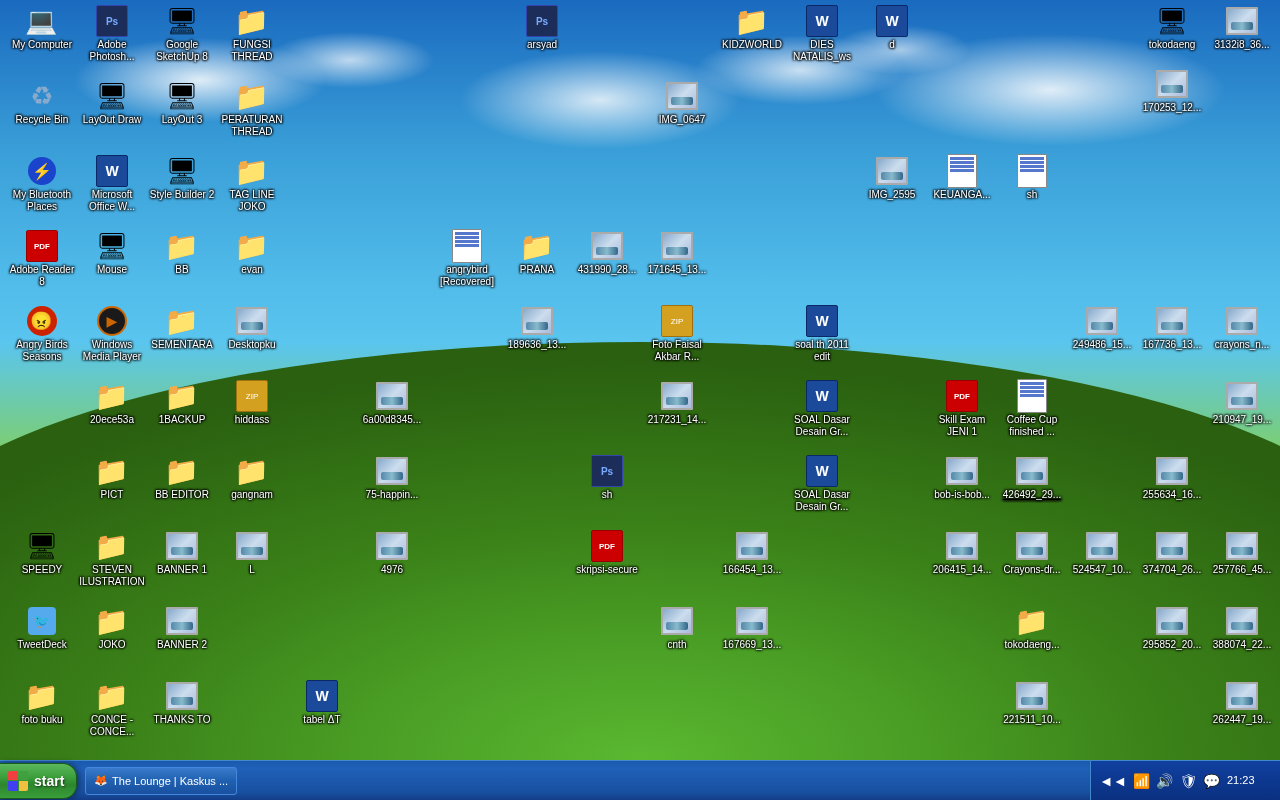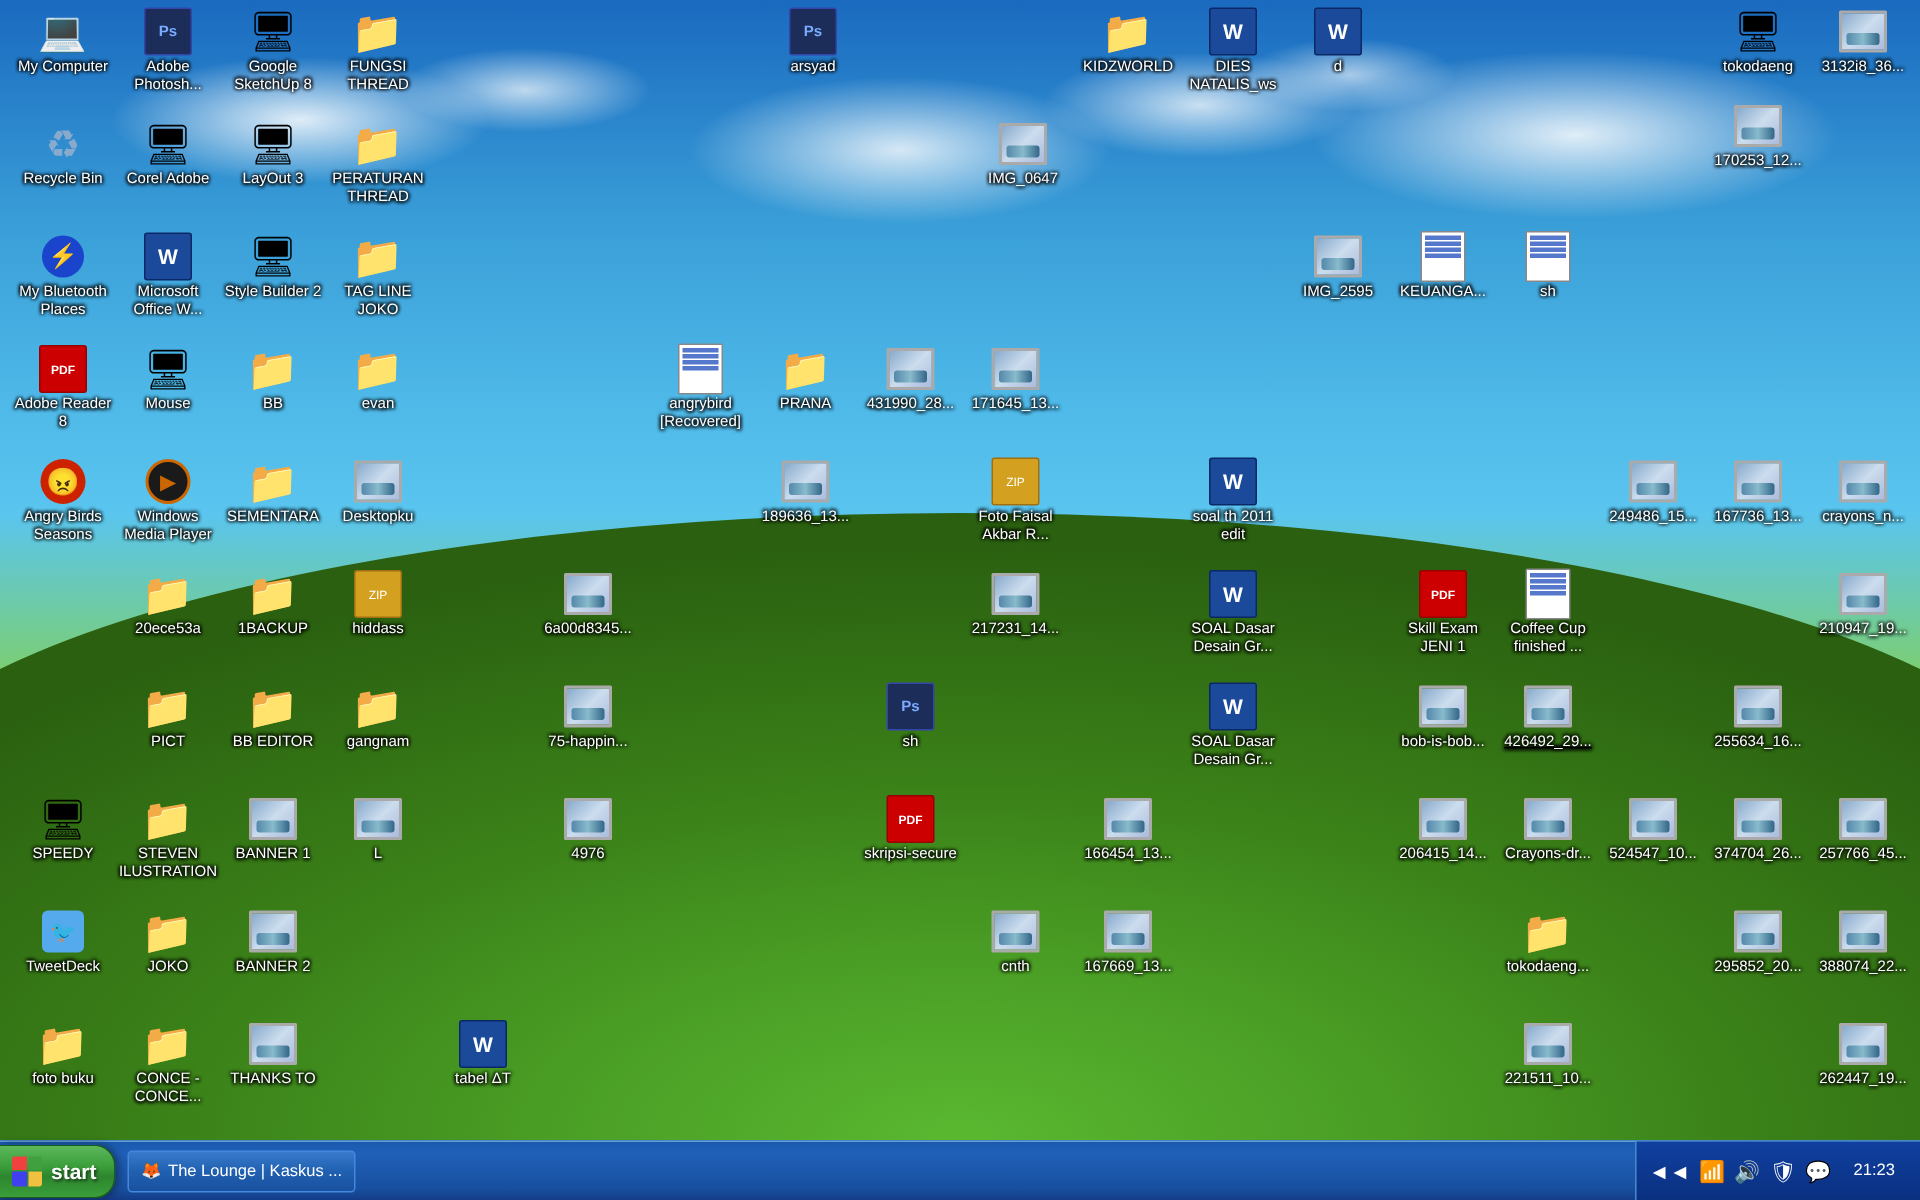--- a/index.html
+++ b/index.html
@@ -202,21 +202,20 @@
 
     .tray-icon {
       color: white;
       font-size: 14px;
       cursor: pointer;
     }
 
     #clock {
       color: white;
       font-size: 11px;
-      text-align: center;
       line-height: 1.3;
       min-width: 45px;
     }
 
     
     .ico-ps { background: #1c2d5a; border: 1px solid #3344aa; color: #7aabff; font-size: 10px; font-weight: bold; display: flex; align-items: center; justify-content: center; border-radius: 2px; }
     .ico-pdf { background: #cc0000; border: 1px solid #990000; color: white; font-size: 8px; font-weight: bold; display: flex; align-items: center; justify-content: center; border-radius: 2px; }
     .ico-word { background: #1a4a99; border: 1px solid #0a2866; color: white; font-size: 14px; font-weight: bold; display: flex; align-items: center; justify-content: center; border-radius: 2px; }
     .ico-zip { background: #d4a020; border: 1px solid #a07010; color: white; font-size: 8px; display: flex; align-items: center; justify-content: center; border-radius: 2px; }
     .ico-recycle { color: #88aacc; font-size: 26px; }
@@ -294,21 +293,21 @@
       <div class="icon" style="left: 8px; top: 80px;">
       <div class="icon-img">
           <span class="ico-recycle">♻</span>
         </div>
       <span class="icon-label">Recycle Bin</span>
     </div>
       <div class="icon" style="left: 78px; top: 80px;">
       <div class="icon-img">
           <span style="font-size:26px;">🖥</span>
         </div>
-      <span class="icon-label">Corel Adobe</span>
+      <span class="icon-label">LayOut Draw</span>
     </div>
       <div class="icon" style="left: 148px; top: 80px;">
       <div class="icon-img">
           <span style="font-size:26px;">🖥</span>
         </div>
       <span class="icon-label">LayOut 3</span>
     </div>
       <div class="icon" style="left: 218px; top: 80px;">
       <div class="icon-img">
           <span class="ico-folder">📁</span>

